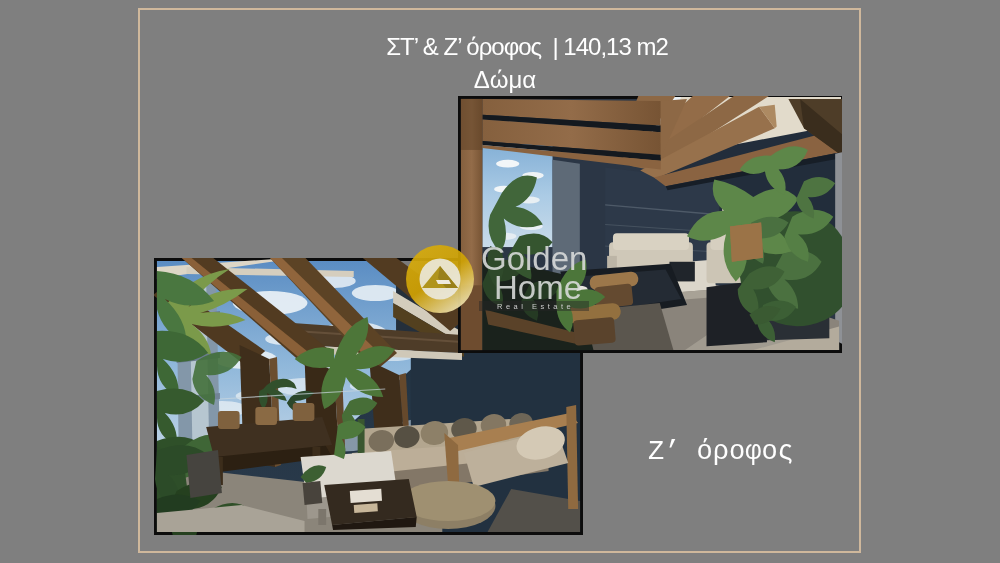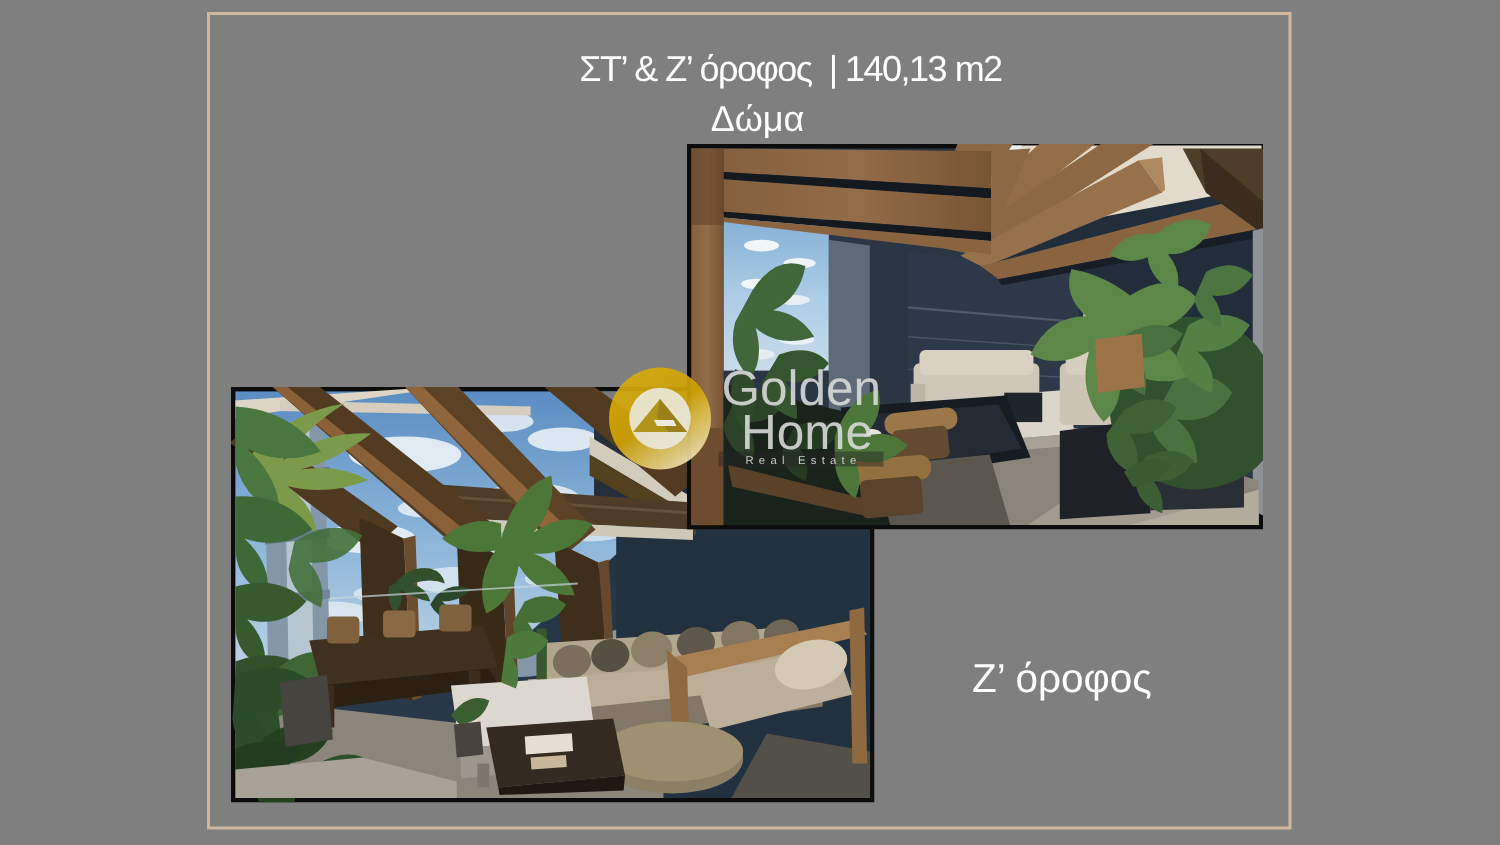--- a/index.html
+++ b/index.html
@@ -8,21 +8,21 @@
 </style>
 </head>
 <body>
 
 <div class="abs" style="left:138px;top:8px;width:719px;height:541px;border:2px solid #cfb89c;"></div>
 
 <div class="abs" style="left:0px;top:33px;width:1054px;text-align:center;color:#ffffff;font-size:24px;letter-spacing:-1px;">ΣΤ’ &amp; Ζ’ όροφος&nbsp; | 140,13 m2</div>
 
 <div class="abs" style="left:0px;top:66px;width:1010px;text-align:center;color:#ffffff;font-size:24px;">Δώμα</div>
 
-<div class="abs" style="left:648px;top:437px;color:#ffffff;font-size:27px;">Ζ’ όροφος</div>
+<div class="abs" style="left:648px;top:437px;color:#ffffff;font-size:27px;font-family:Liberation Mono, monospace;">Ζ’ όροφος</div>
 
 <svg class="abs" style="left:154px;top:258px;" width="429" height="277" viewBox="0 0 436 277" preserveAspectRatio="none">
 <defs>
 <linearGradient id="sky2" x1="0" y1="0" x2="0" y2="1">
 <stop offset="0" stop-color="#5b8dc3"></stop>
         <stop offset="0.5" stop-color="#8fb7da"></stop>
         <stop offset="1" stop-color="#c5d8e8"></stop>
 </linearGradient>
 <linearGradient id="wall2" x1="0" y1="0" x2="0" y2="1">
 <stop offset="0" stop-color="#1a2734"></stop>

